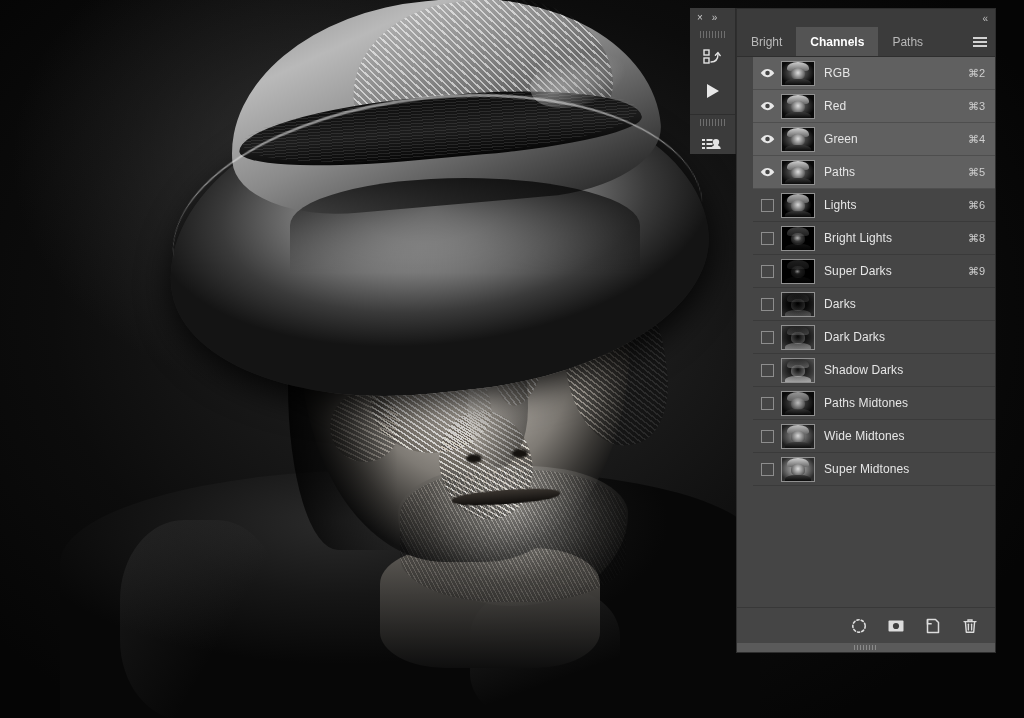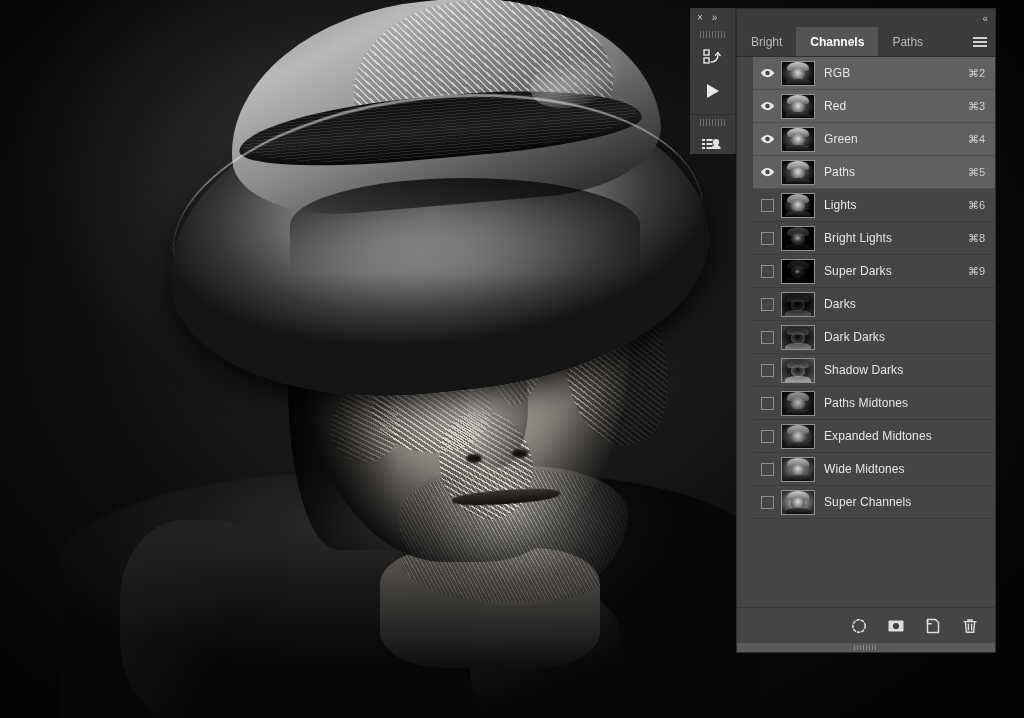--- a/index.html
+++ b/index.html
@@ -512,55 +512,41 @@
             </div>
           </div>
           <div class="chname">Paths Midtones</div>
           <div class="chkey"></div>
         </div>
         <div class="chrow">
           <div class="vis">
             <span class="chkbox"></span>
           </div>
           <div class="thumb">
-            <div class="mini" style="background: radial-gradient(58% 60% at 48% 46%, rgb(139, 139, 139) 0%, rgb(69, 69, 69) 50%, rgb(20, 20, 20) 92%);">
-              <div class="mh" style="opacity: 0.8;"></div>
-              <div class="mf" style="opacity: 0.8;"></div>
-              <div class="mb" style="opacity: 0.8;"></div>
-            </div>
-          </div>
-          <div class="chname">Expanded Midtones</div>
-          <div class="chkey"></div>
-        </div>
-        <div class="chrow">
-          <div class="vis">
-            <span class="chkbox"></span>
-          </div>
-          <div class="thumb">
             <div class="mini" style="background: radial-gradient(60% 62% at 48% 46%, rgb(168, 168, 168) 0%, rgb(92, 92, 92) 50%, rgb(32, 32, 32) 92%);">
               <div class="mh" style="opacity: 0.9;"></div>
               <div class="mf" style="opacity: 0.9;"></div>
               <div class="mb" style="opacity: 0.9;"></div>
             </div>
           </div>
           <div class="chname">Wide Midtones</div>
           <div class="chkey"></div>
         </div>
         <div class="chrow">
           <div class="vis">
             <span class="chkbox"></span>
           </div>
           <div class="thumb">
             <div class="mini" style="background: radial-gradient(62% 64% at 48% 46%, rgb(196, 196, 196) 0%, rgb(119, 119, 119) 50%, rgb(44, 44, 44) 92%);">
               <div class="mh" style="opacity: 1;"></div>
               <div class="mf" style="opacity: 1;"></div>
               <div class="mb" style="opacity: 1;"></div>
             </div>
           </div>
-          <div class="chname">Super Channels</div>
+          <div class="chname">Super Midtones</div>
           <div class="chkey"></div>
         </div>
       </div>
 
     <div class="panel-foot">
       <div class="foot-ico">
         <svg width="18" height="18" viewBox="0 0 18 18" fill="none" stroke="#dcdcdc" stroke-width="1.6" stroke-dasharray="2.2 2.2" stroke-linecap="round">
             <circle cx="9" cy="9" r="6.2"></circle>
           </svg>
       </div>

